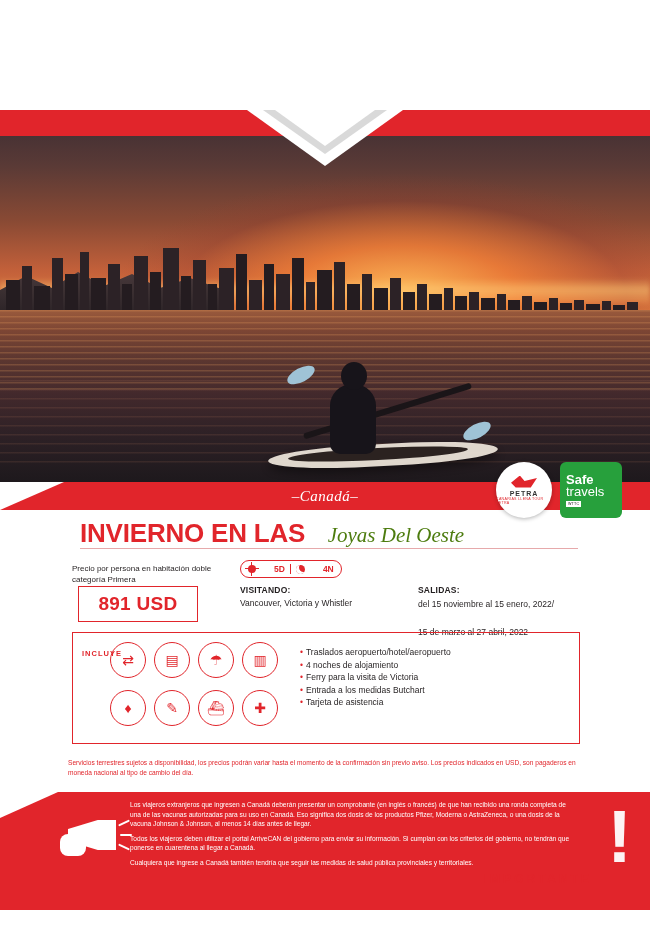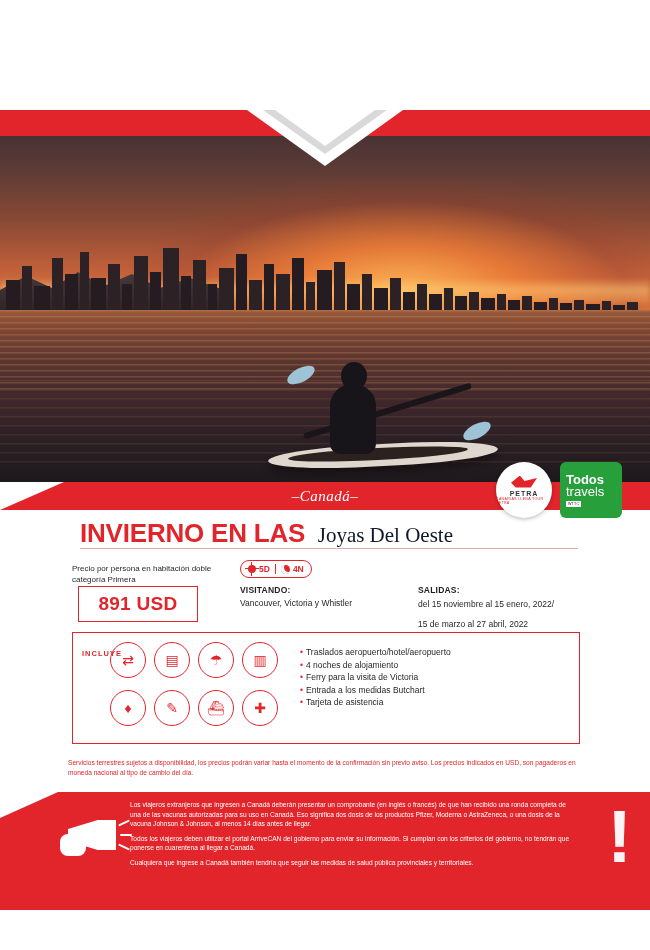--- a/index.html
+++ b/index.html
@@ -110,38 +110,38 @@
   .logo-safe span{font-size:13px;line-height:12px;}
   .logo-safe .wttc{font-size:3.6px;background:#fff;color:#111;margin-top:3px;padding:1px 2px;letter-spacing:.2px;}
 
   
   .title-row{position:absolute;left:80px;top:518px;width:500px;}
   .title-main{
     font-family:"Liberation Sans",sans-serif;font-weight:bold;font-size:26px;color:#e1252b;
     letter-spacing:-.2px;display:inline-block;
   }
   .title-script{
-    font-family:"Liberation Serif",serif;font-size:21px;color:#0f172a;margin-left:8px;display:inline-block;
+    font-family:"Liberation Serif",serif;font-style:italic;font-size:21px;color:#4d7c0f;margin-left:18px;display:inline-block;
   }
   .title-rule{position:absolute;left:80px;top:548px;width:498px;height:1px;background:#e6a9ab;}
 
   
   .price-label{position:absolute;left:72px;top:563px;width:150px;font-size:8px;line-height:11px;color:#231f20;}
   .price-box{
     position:absolute;left:78px;top:586px;width:118px;height:34px;border:1.6px solid #e1252b;
     display:flex;align-items:center;justify-content:center;
   }
   .price-value{font-size:19px;font-weight:bold;color:#e1252b;letter-spacing:.3px;}
 
   
   .dur{
     position:absolute;left:240px;top:560px;border:1px solid #e1252b;border-radius:9px;
     height:16px;display:flex;align-items:center;padding:0 7px;gap:5px;
   }
-  .dur .seg{display:flex;align-items:center;gap:3px;font-size:8.5px;color:#e1252b;font-weight:bold;}
+  .dur .seg{display:flex;align-items:center;gap:18px;font-size:8.5px;color:#e1252b;font-weight:bold;}
   .dur .divider{width:1px;height:10px;background:#e1252b;}
   .sun{width:8px;height:8px;border-radius:50%;background:#e1252b;position:relative;}
   .sun:before{content:"";position:absolute;left:-3px;top:3px;width:14px;height:1px;background:#e1252b;}
   .sun:after{content:"";position:absolute;left:3px;top:-3px;width:1px;height:14px;background:#e1252b;}
   .moon{width:9px;height:9px;border-radius:50%;background:#e1252b;box-shadow:3px -2px 0 0 #fff inset;}
 
   
   .visit{position:absolute;left:240px;top:585px;width:175px;}
   .visit .h{font-size:8.5px;font-weight:bold;color:#231f20;letter-spacing:.2px;}
   .visit .t{font-size:8.5px;color:#231f20;margin-top:3px;}
@@ -265,21 +265,21 @@
 <div class="country-notch"></div>
 <div class="country-name">–Canadá–</div>
 
 <div class="logo-petra">
   <div class="petra-bird"></div>
   <div class="petra-word">PETRA</div>
   <div class="petra-sub">CANARIAS LLENA TOUR PETRA</div>
 </div>
 
 <div class="logo-safe">
-  <b>Todos</b>
+  <b>Safe</b>
   <span>travels</span>
   <div class="wttc">WTTC</div>
 </div>
 
 <div class="title-row">
   <span class="title-main">INVIERNO EN LAS</span>
   <span class="title-script">Joyas Del Oeste</span>
 </div>
 <div class="title-rule"></div>
 
@@ -301,21 +301,21 @@
 </div>
 
 <div class="visit">
   <div class="h">VISITANDO:</div>
   <div class="t">Vancouver, Victoria y Whistler</div>
 </div>
 
 <div class="salidas">
   <div class="h">SALIDAS:</div>
   <div class="t">del 15 noviembre al 15 enero, 2022/</div>
-  <div class="t" style="margin-top:8px">15 de marzo al 27 abril, 2022</div>
+  <div class="t" style="margin-top:16px">15 de marzo al 27 abril, 2022</div>
 </div>
 
 <div class="inc-box"></div>
 <div class="inc-word">INCLUYE</div>
 
 <div class="inc-icons">
   <div class="ic" style="left:0;top:0;">⇄</div>
   <div class="ic" style="left:44px;top:0;">▤</div>
   <div class="ic" style="left:88px;top:0;">☂</div>
   <div class="ic" style="left:132px;top:0;">▥</div>

